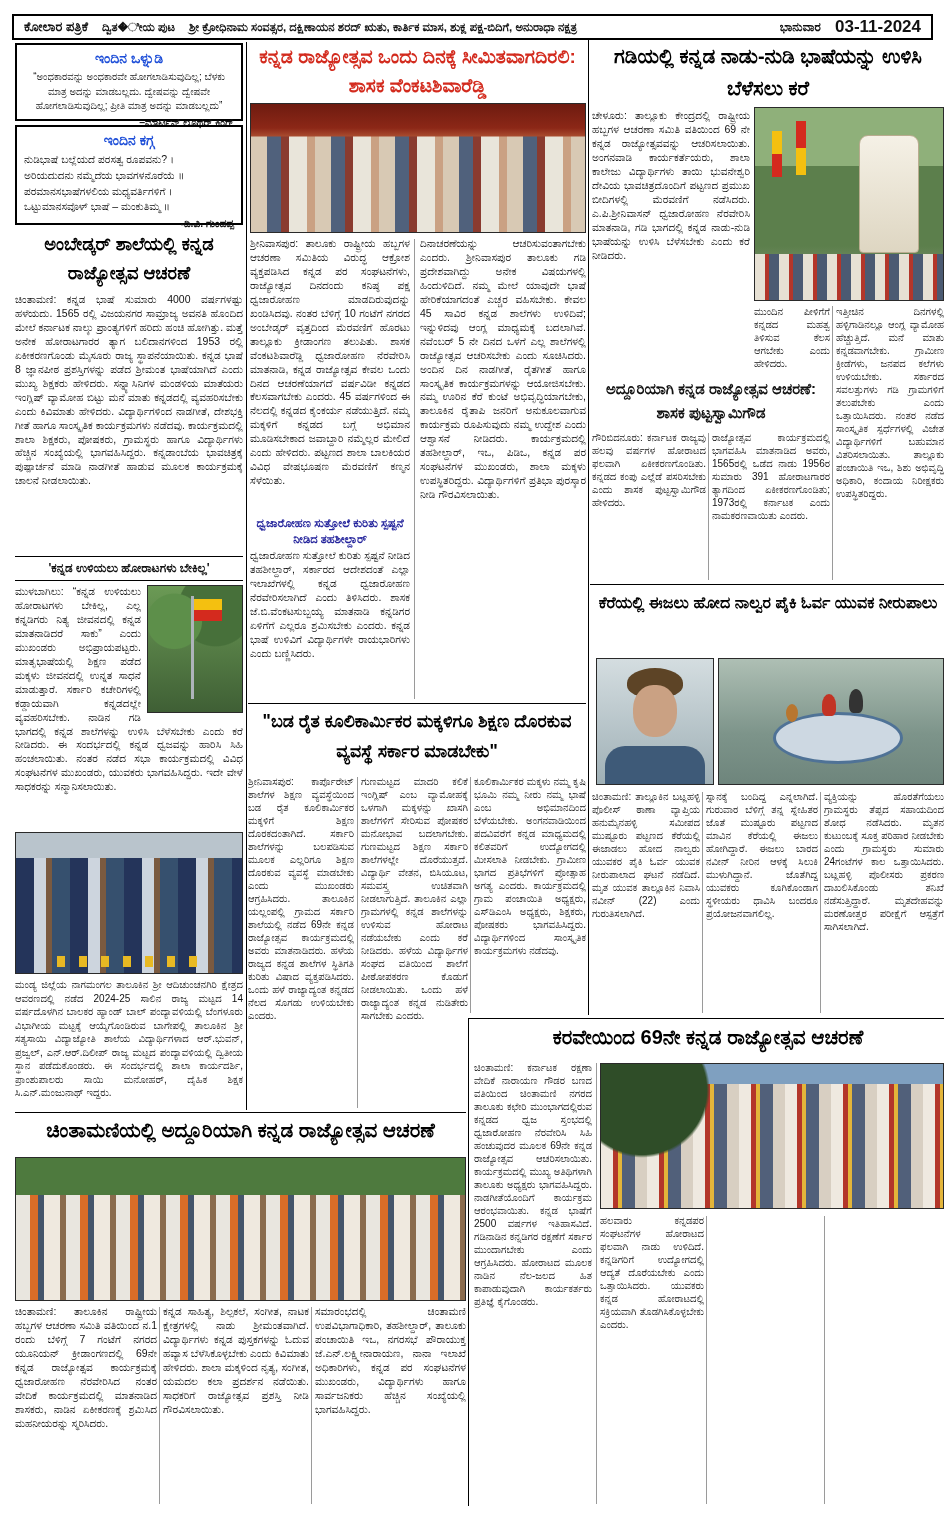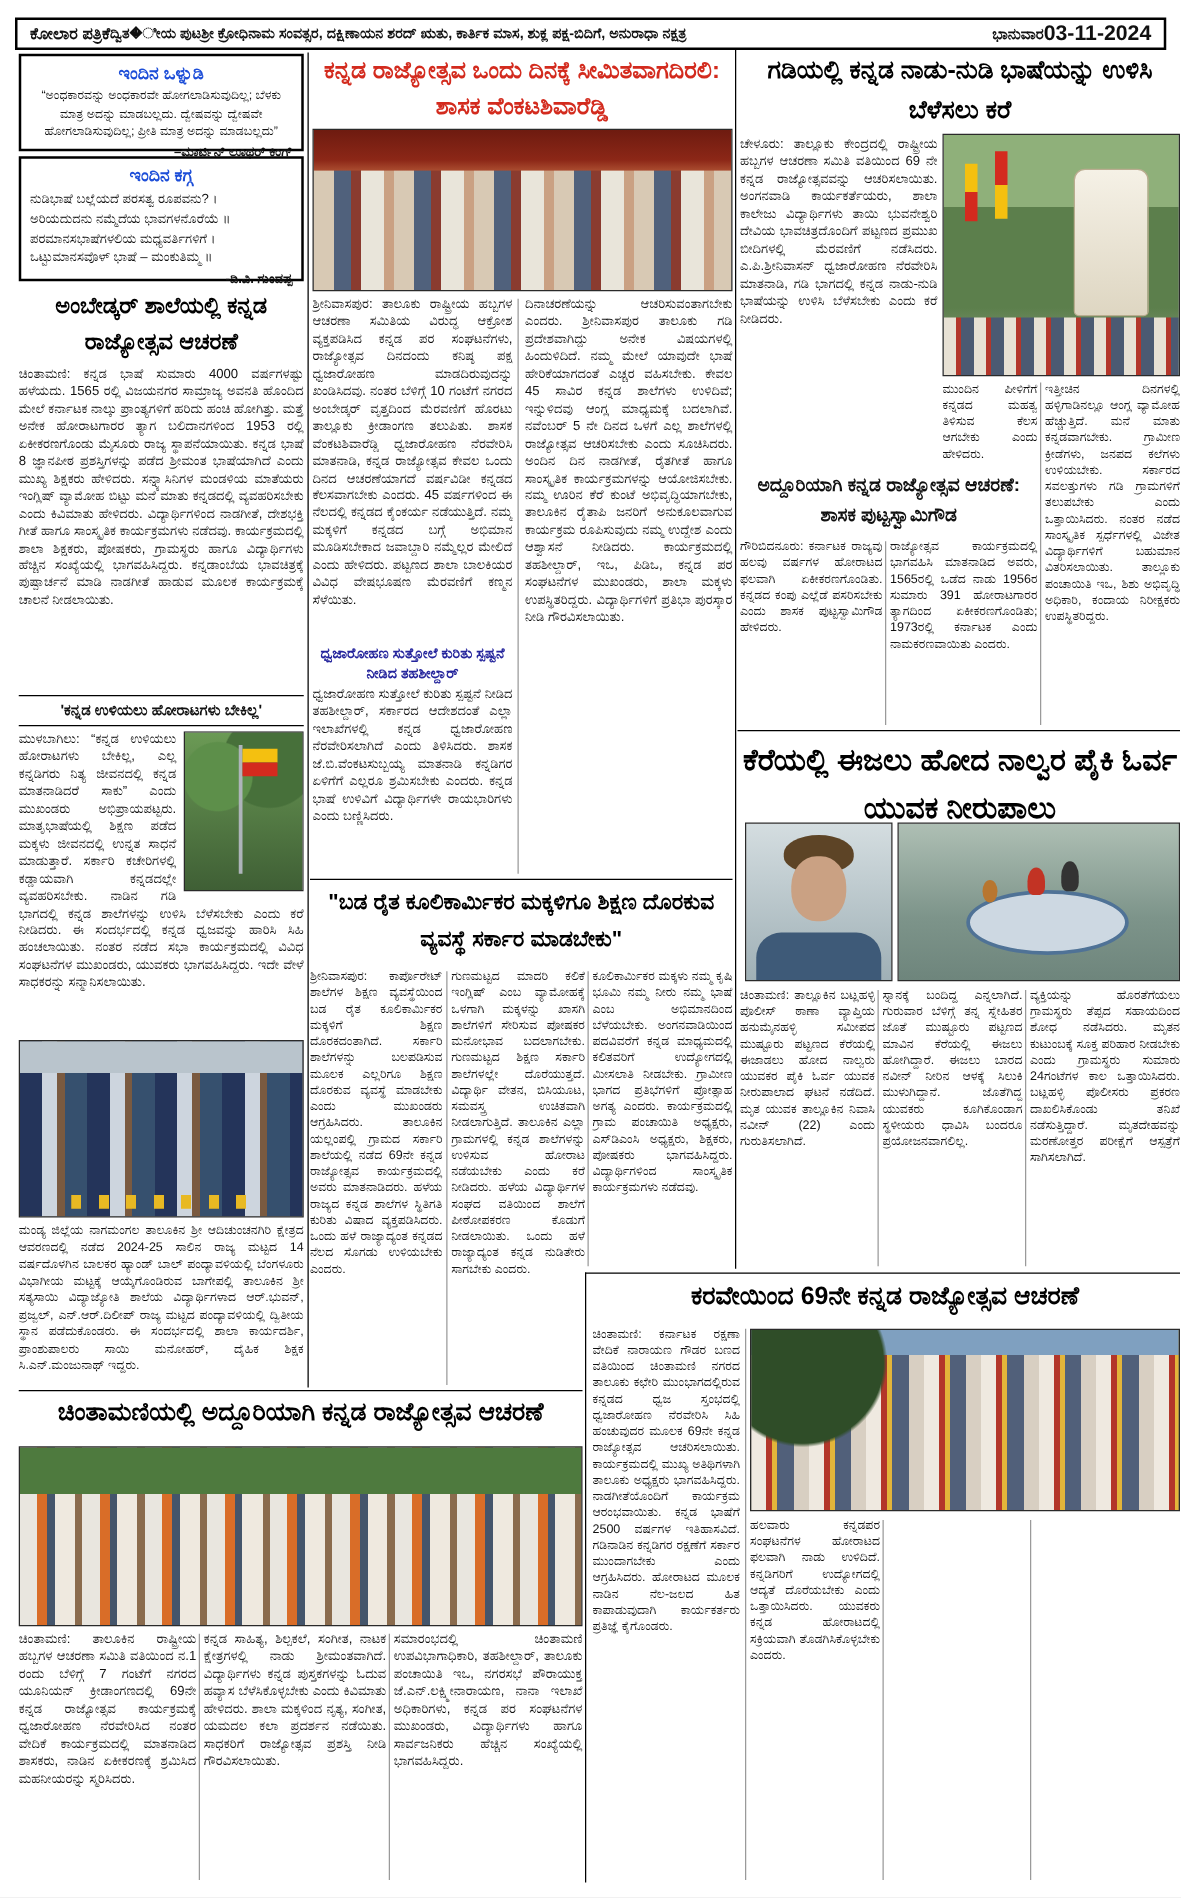--- a/index.html
+++ b/index.html
@@ -1,40 +1,40 @@
 <!DOCTYPE html>
 <html><head>
 <meta charset="utf-8">
 <style>
   html,body { margin:0; padding:0; background:#e8e8e8; }
   .page { position:relative; width:945px; height:1518px; margin:0 auto; background:#ffffff;
           font-family:"Liberation Sans", sans-serif; color:#111; overflow:hidden; }
   .abs { position:absolute; box-sizing:border-box; }
 
   
-  .masthead { border:2px solid #000; display:flex; align-items:center; padding:0 10px; }
+  .masthead { border:2px solid #000; display:flex; align-items:center; padding:0 10px; gap:14px; }
   .mh-paper { font-weight:bold; font-size:13px; }
   .mh-page  { font-size:11.5px; font-weight:bold; }
   .mh-alm   { font-size:11.5px; font-weight:bold; flex:1; }
   .mh-day   { font-size:12px; font-weight:bold; }
   .mh-date  { font-size:17px; font-weight:bold; font-family:"Liberation Sans",sans-serif; }
 
   
   .dbox { border:2px solid #000; padding:5px 7px; }
   .dbox .btitle { text-align:center; font-weight:bold; font-size:14px; color:#1d4ed8; margin-bottom:3px; }
   .dbox .btext { font-size:10.5px; line-height:1.45; text-align:center; }
   .dbox .bauthor { text-align:right; font-weight:bold; font-size:10.5px; margin-top:2px; }
   .kline { font-size:10.5px; line-height:1.5; text-align:left; }
 
   
   .headline { font-weight:bold; text-align:center; color:#000; }
   .hl-left   { font-size:18px; line-height:1.6; }
   .hl-red    { font-size:19px; line-height:1.55; color:#d32b1e; }
   .hl-right  { font-size:20px; line-height:1.6; }
-  .hl-drown  { font-size:24px; line-height:1.6; }
+  .hl-drown  { font-size:16px; line-height:1.6; }
   .hl-quote  { font-size:17.5px; line-height:1.7; }
   .hl-wide   { font-size:20px; line-height:1.4; }
   .subhead-box { font-weight:bold; font-size:12px; text-align:center; border-top:1.5px solid #000; border-bottom:1.5px solid #000; padding:4px 0; }
   .subhead-blue { font-weight:bold; font-size:11.5px; text-align:center; color:#24249c; line-height:1.35; }
   .subhead-mid { font-weight:bold; font-size:15px; text-align:center; line-height:1.6; }
 
   
   .body-text { font-size:10.5px; line-height:1.33; text-align:justify; overflow:hidden; word-break:break-word; }
   .body-sm { font-size:10px; line-height:1.3; }
   .caption { font-size:10px; line-height:1.35; text-align:justify; overflow:hidden; }

